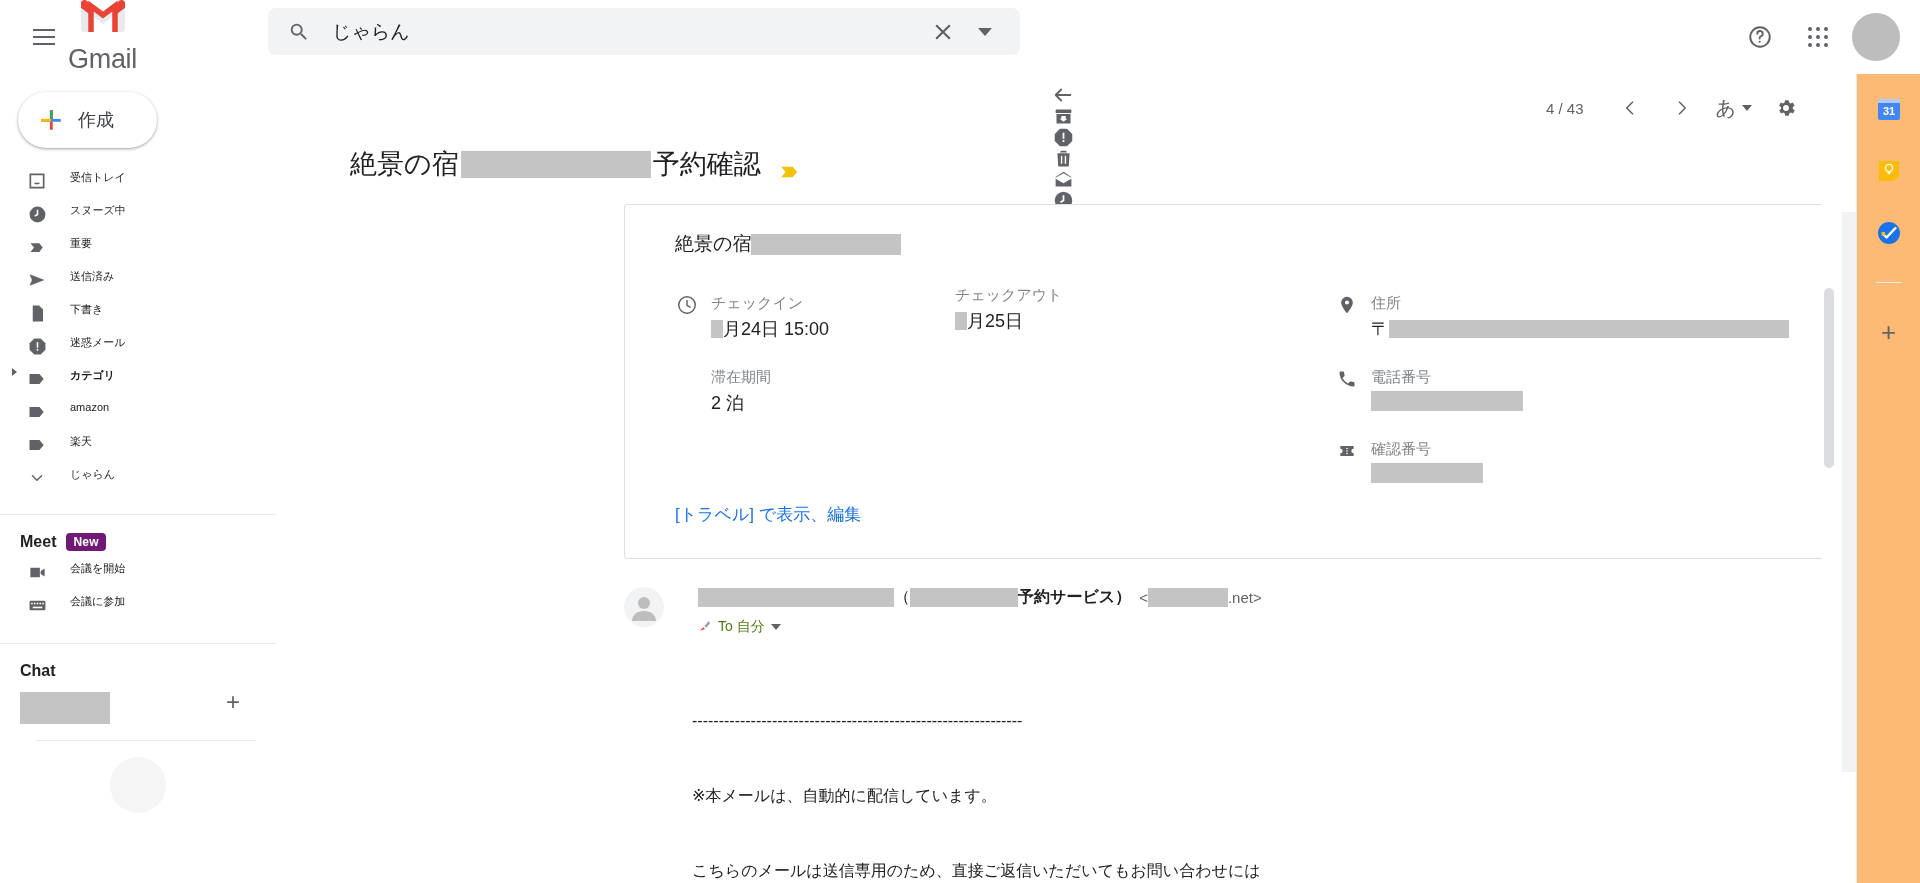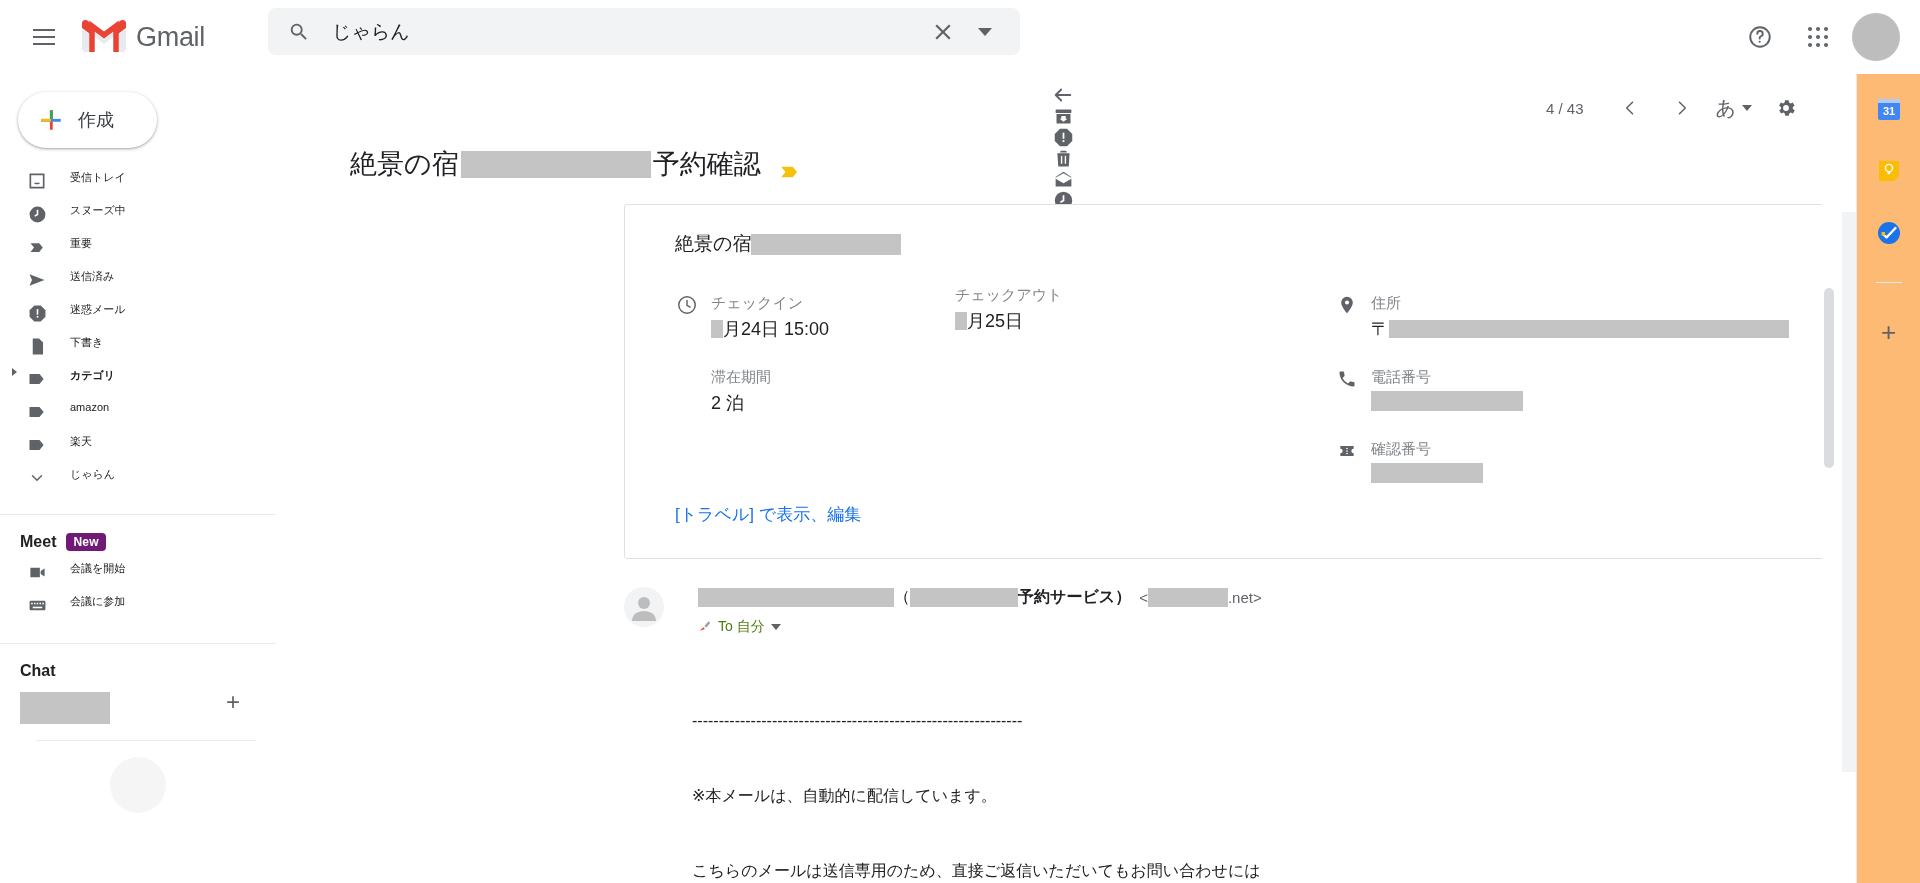--- a/index.html
+++ b/index.html
@@ -16,21 +16,21 @@
   .header {
     position: absolute; top: 0; left: 0; width: 1920px; height: 74px;
     display: flex; align-items: center; background: #fff;
   }
   .hamburger {
     width: 48px; height: 48px; margin-left: 20px;
     display: flex; flex-direction: column; justify-content: center; align-items: center;
     gap: 5px; cursor: pointer;
   }
   .hamburger span { display: block; width: 22px; height: 2px; background: #5f6368; }
-  .brand { display: flex; align-items: center; margin-left: 14px; gap: 10px; }
+  .brand { display: flex; align-items: center; gap: 10px; flex-direction: column; }
   .gmail-m { width: 44px; height: 34px; position: relative; }
   .brand-text { font-size: 27px; color: #5f6368; letter-spacing: -0.3px; }
 
   .search-wrap {
     position: absolute; left: 268px; top: 8px;
     width: 752px; height: 47px;
     background: #f1f3f4; border-radius: 8px;
     display: flex; align-items: center;
   }
   .search-icon { width: 22px; height: 22px; margin-left: 20px; flex: none; }
@@ -283,34 +283,34 @@
         <span class="nav-ico">
           <svg width="20" height="20" viewBox="0 0 24 24" fill="#5f6368">
             <path d="M3 5l18 7-18 7 3-7z"></path>
           </svg>
         </span>
         <span class="nav-label">送信済み</span>
       </div>
       <div class="nav-item">
         <span class="nav-ico">
           <svg width="19" height="19" viewBox="0 0 24 24" fill="#5f6368">
+            <path d="M6 2h8l5 5v15H6z"></path>
+          </svg>
+        </span>
+        <span class="nav-label">下書き</span>
+      </div>
+      <div class="nav-item">
+        <span class="nav-ico">
+          <svg width="19" height="19" viewBox="0 0 24 24" fill="#5f6368">
             <path d="M8 2h8l6 6v8l-6 6H8l-6-6V8z"></path>
             <rect x="11" y="6.5" width="2" height="7" fill="#fff"></rect>
             <rect x="11" y="15" width="2" height="2.2" fill="#fff"></rect>
           </svg>
         </span>
         <span class="nav-label">迷惑メール</span>
-      </div>
-      <div class="nav-item">
-        <span class="nav-ico">
-          <svg width="19" height="19" viewBox="0 0 24 24" fill="#5f6368">
-            <path d="M6 2h8l5 5v15H6z"></path>
-          </svg>
-        </span>
-        <span class="nav-label">下書き</span>
       </div>
       <div class="nav-item bold has-arrow">
         <span class="nav-arrow"></span>
         <span class="nav-ico">
           <svg width="20" height="20" viewBox="0 0 24 24" fill="#5f6368">
             <path d="M3 6h12l5 6-5 6H3z"></path>
           </svg>
         </span>
         <span class="nav-label">カテゴリ</span>
       </div>

